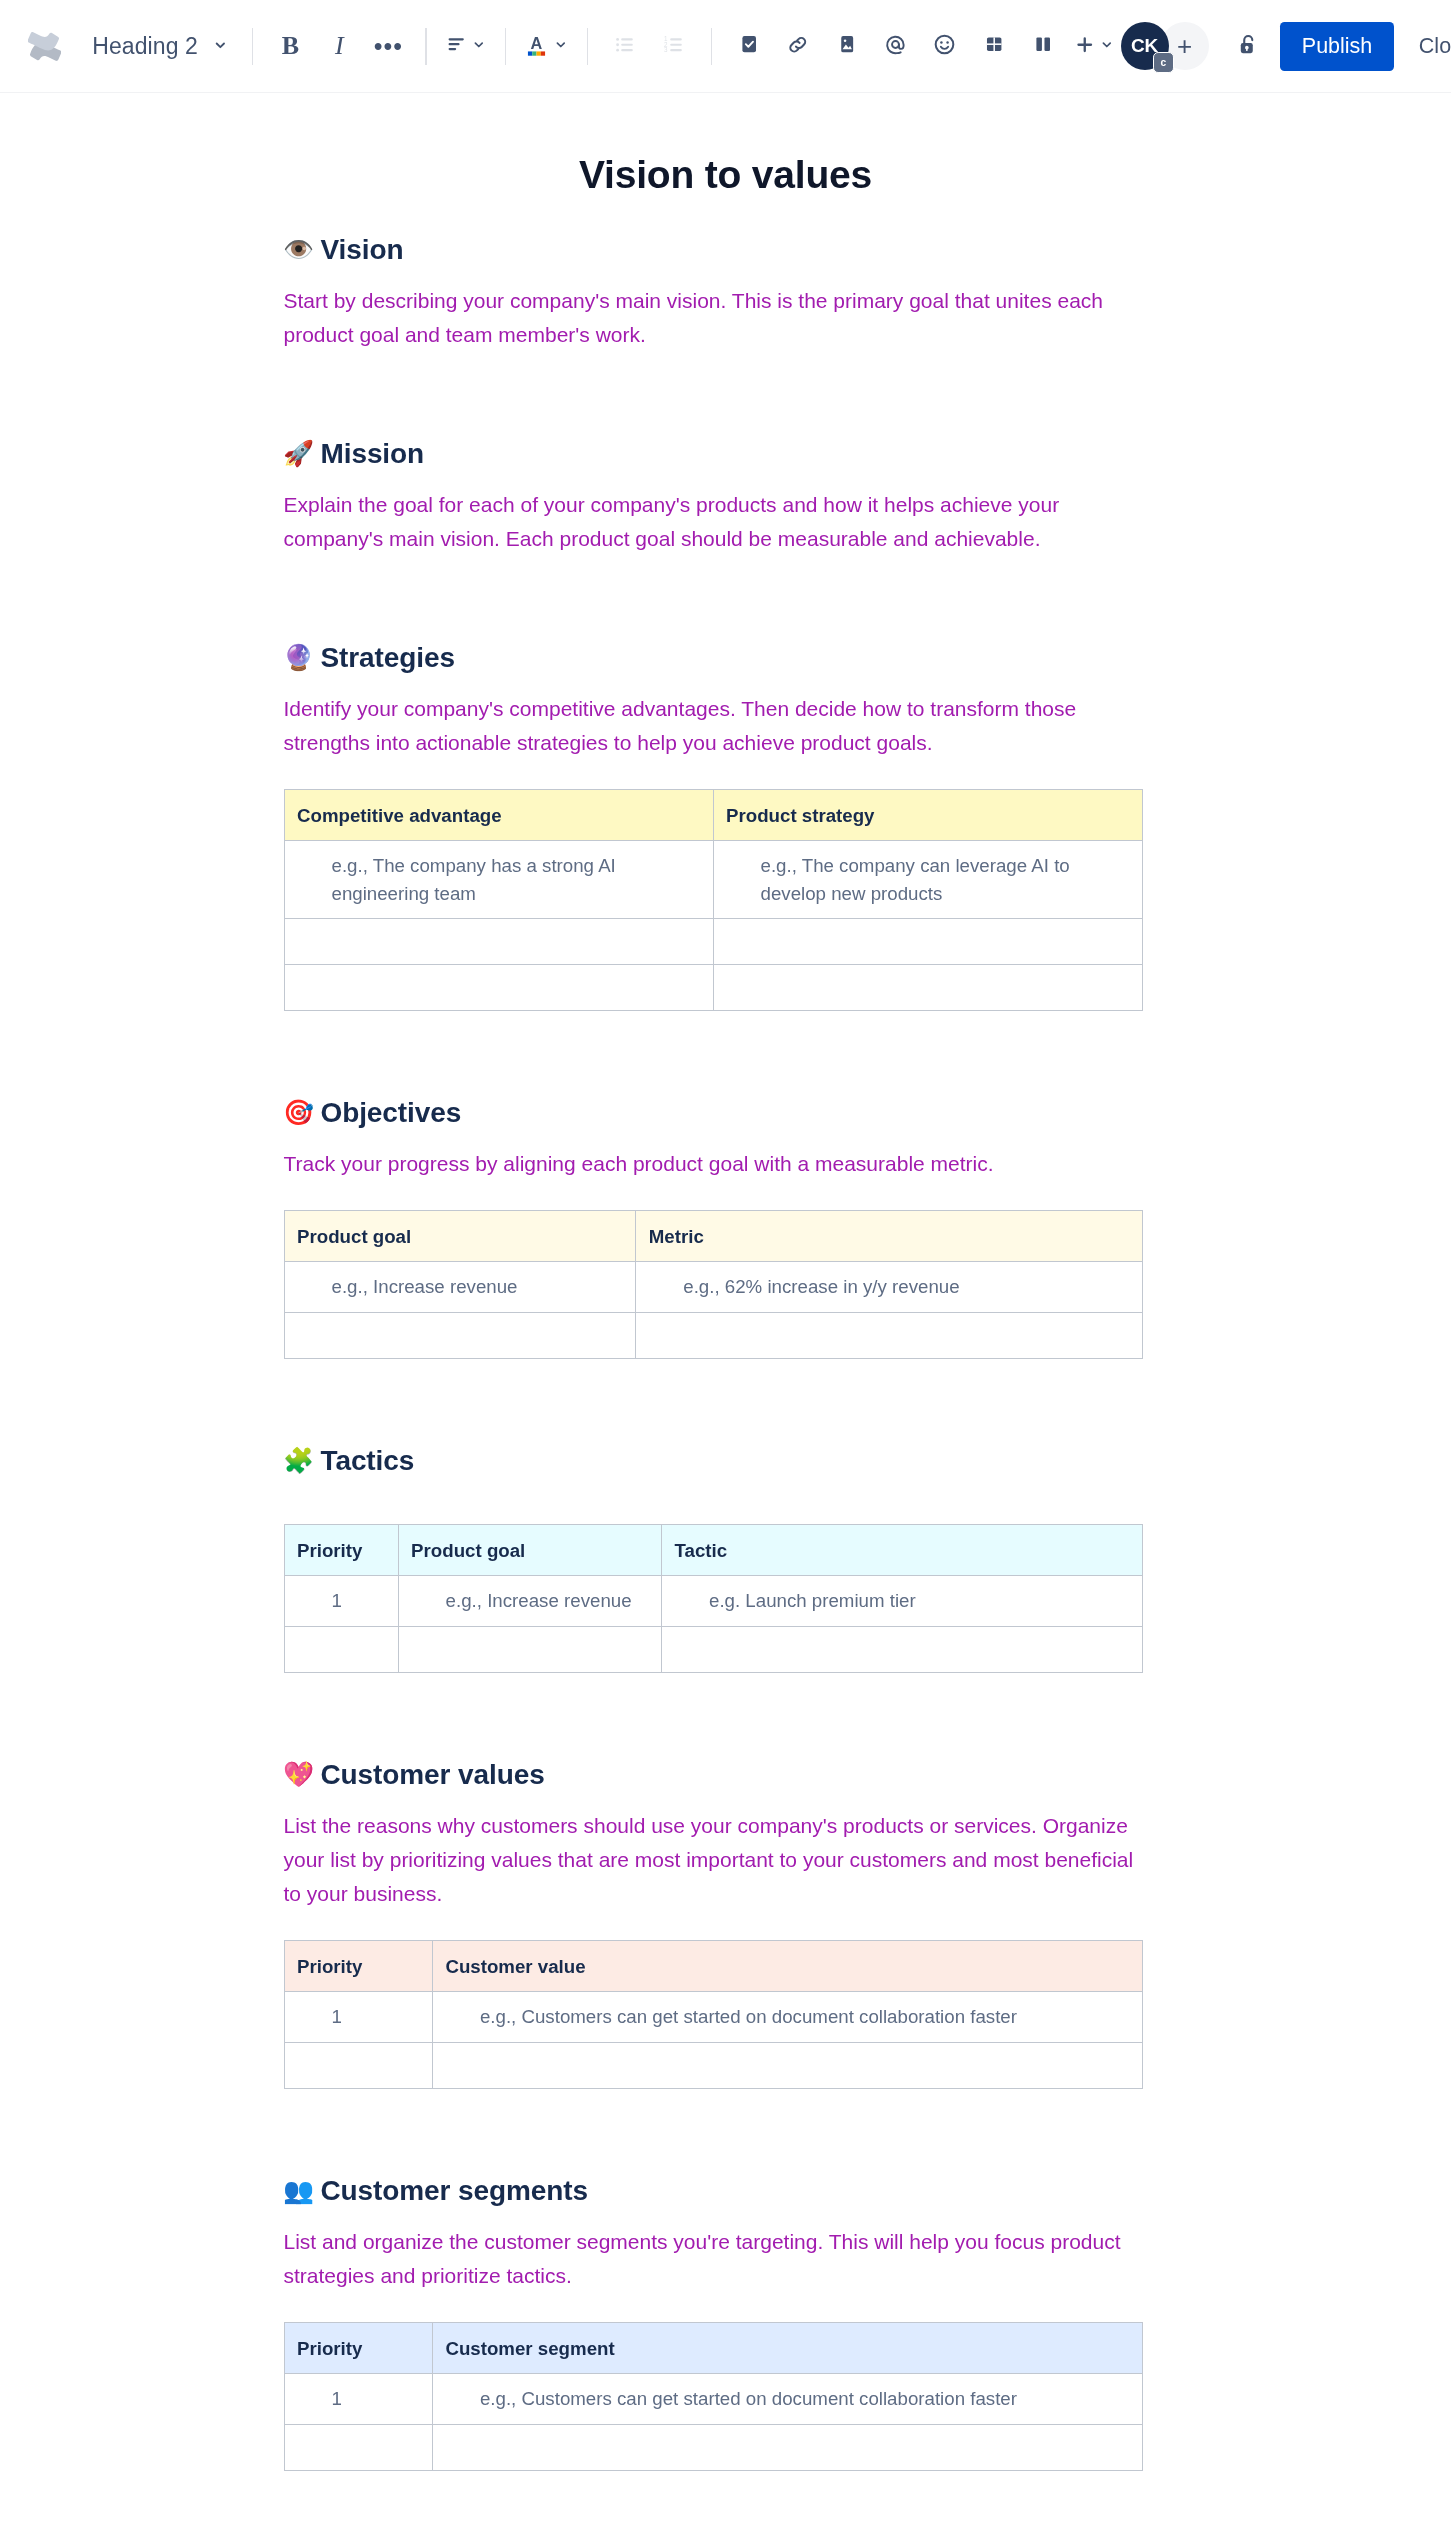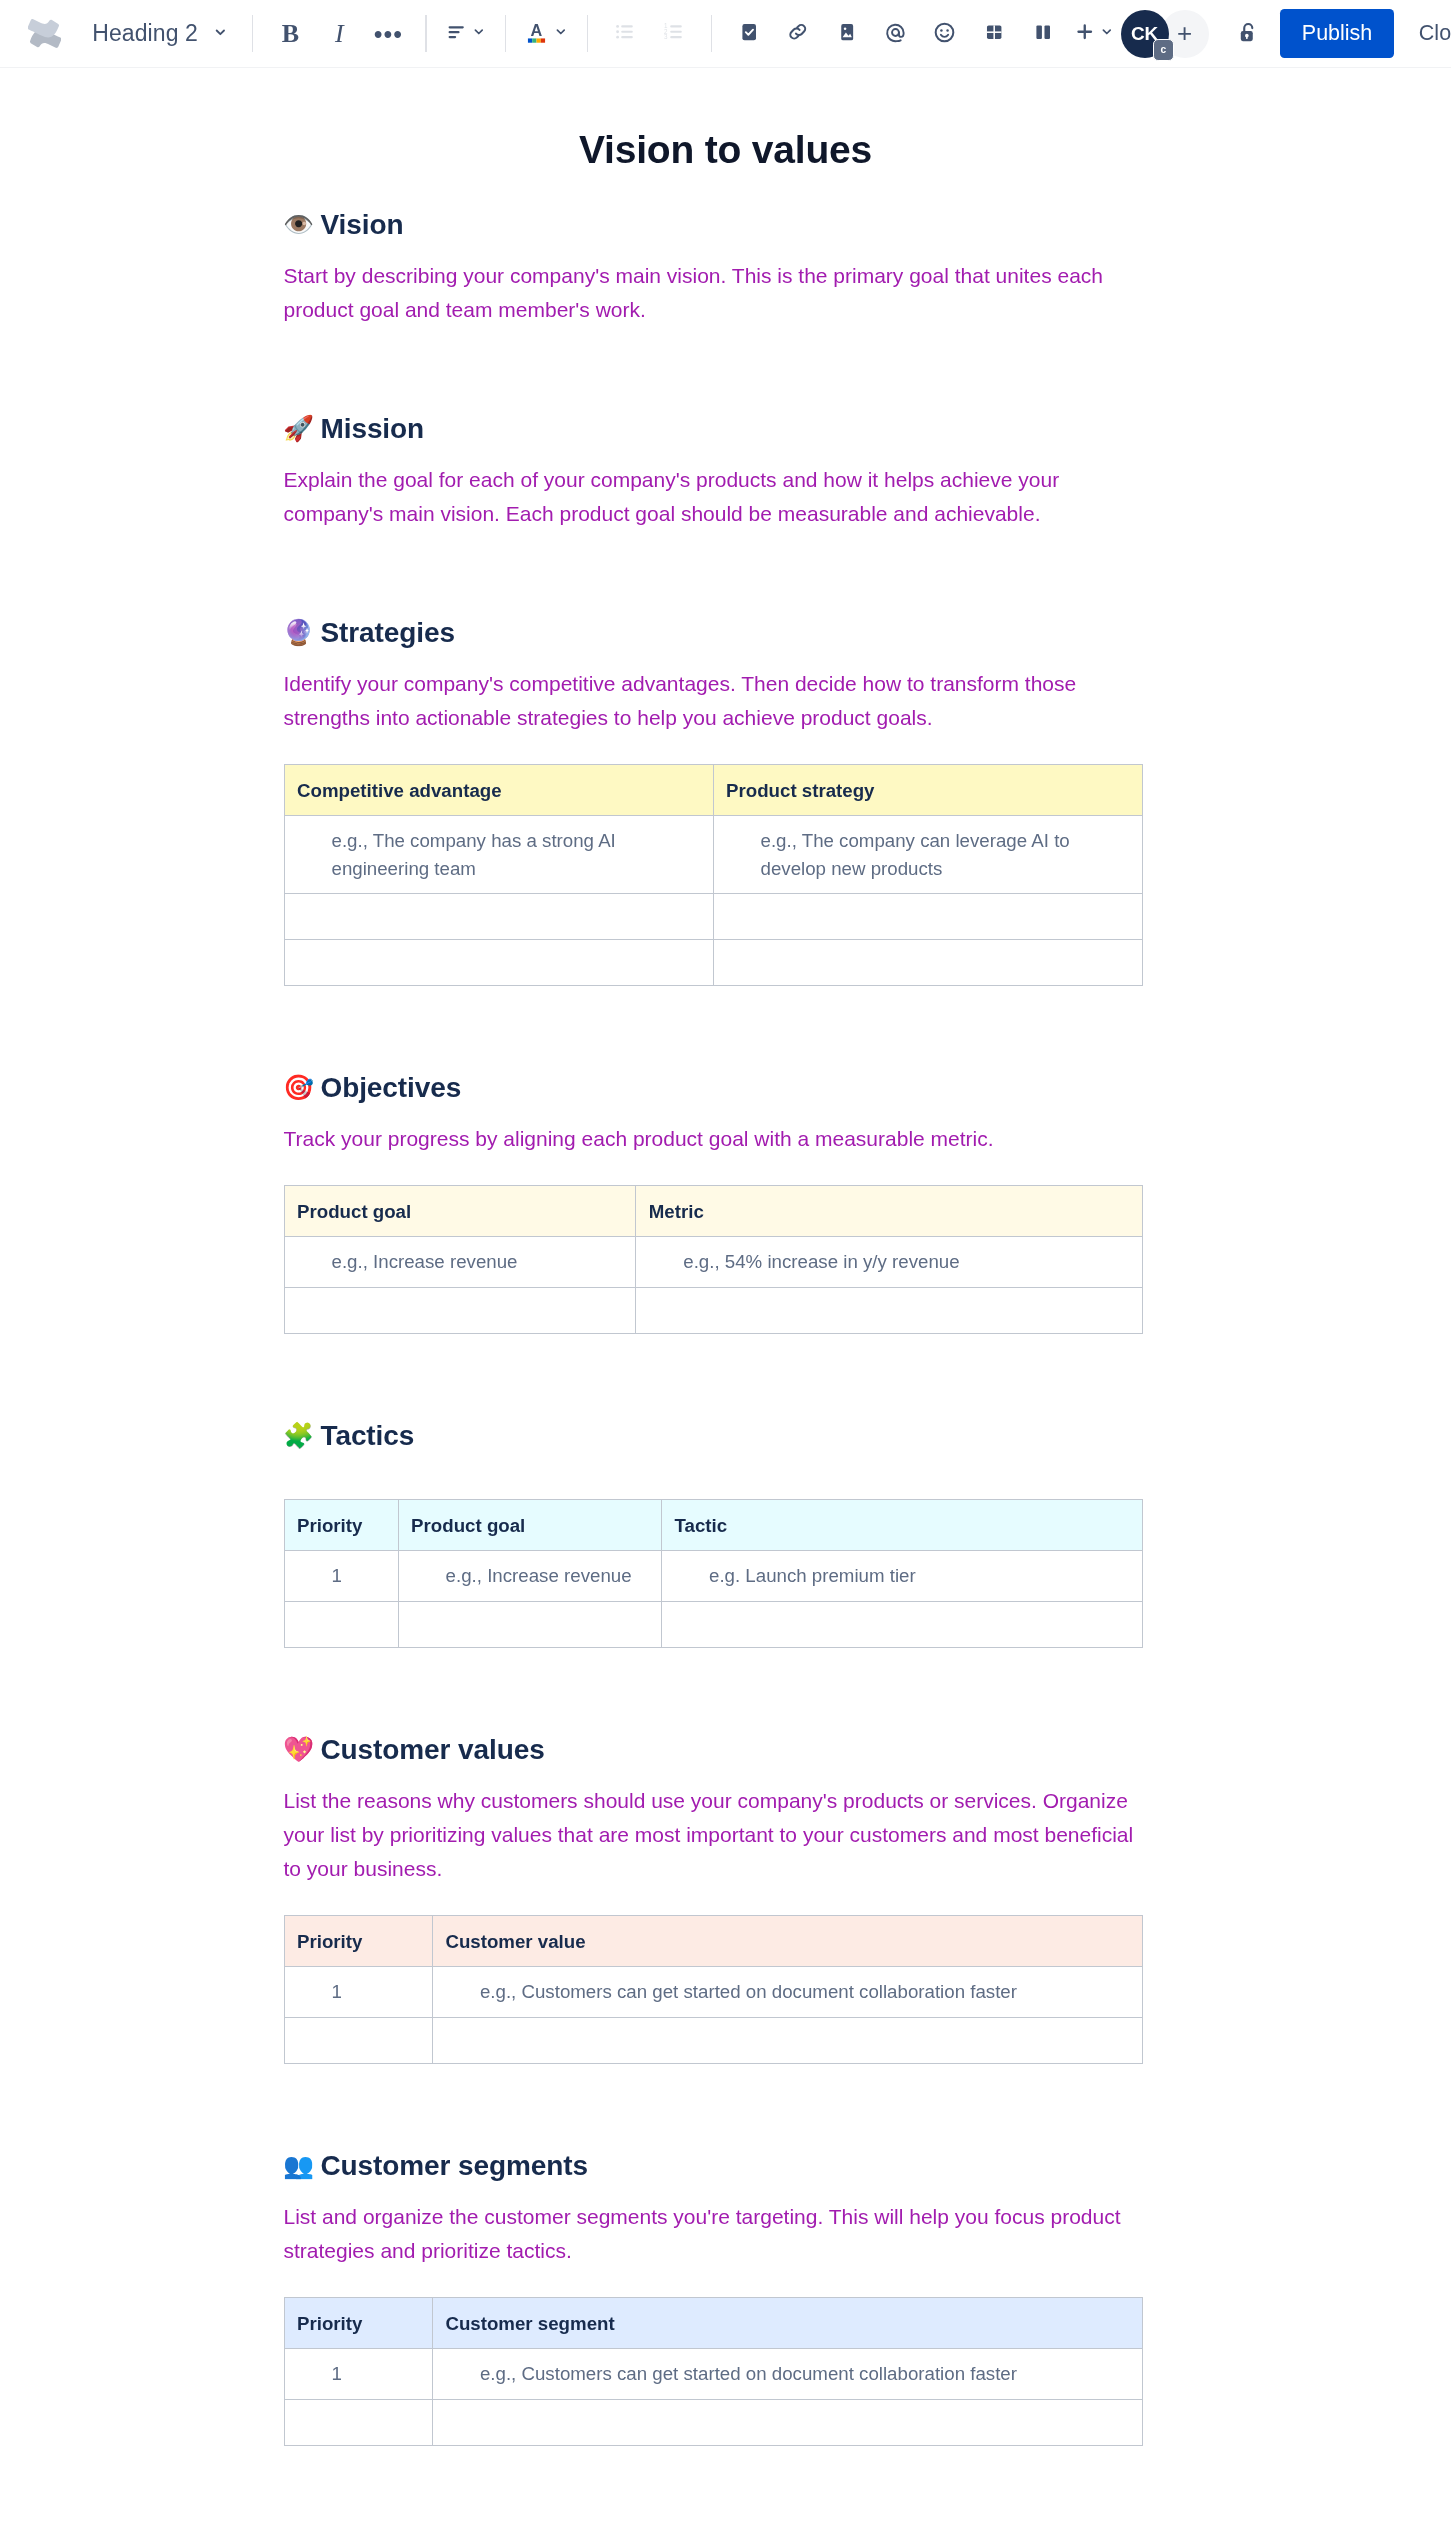--- a/index.html
+++ b/index.html
@@ -5,21 +5,21 @@
   * { box-sizing: border-box; margin: 0; padding: 0; }
   html, body {
     width: 1451px;
     background: #ffffff;
     font-family: "Liberation Sans", sans-serif;
   }
   body { width: 1451px; min-height: 2538px; position: relative; }
 
   
   .toolbar {
-    height: 68px;
+    height: 93px;
     display: flex;
     align-items: center;
     padding: 0 27px 0 23px;
     background: #ffffff;
     border-bottom: 1.1px solid #f1f2f4;
     position: relative;
   }
   .tb-logo {
     width: 42px; height: 42px;
     display: flex; align-items: center; justify-content: center;
@@ -471,21 +471,21 @@
           </colgroup>
           <thead>
             <tr>
               <th>Product goal</th>
               <th>Metric</th>
             </tr>
           </thead>
           <tbody>
             <tr>
               <td>e.g., Increase revenue</td>
-              <td>e.g., 54% increase in y/y revenue</td>
+              <td>e.g., 62% increase in y/y revenue</td>
             </tr>
             <tr class="empty">
               <td></td>
               <td></td>
             </tr>
           </tbody>
         </table>
         <div class="gap-lg"></div>
       </div>
       <div class="section">

